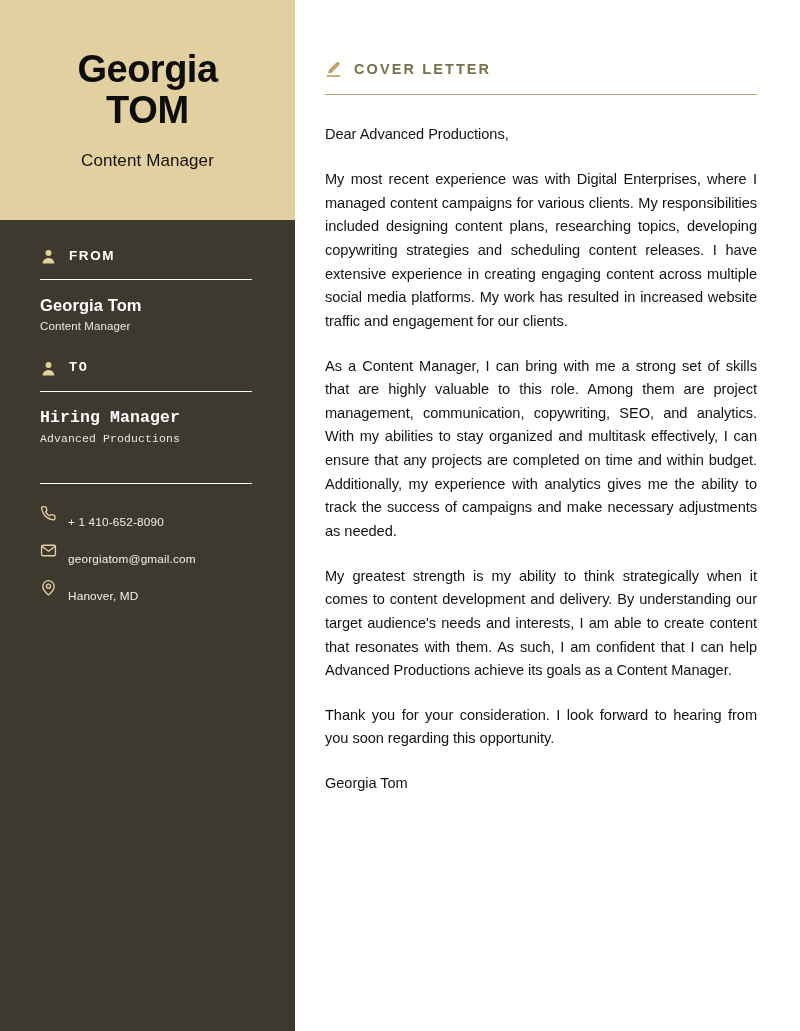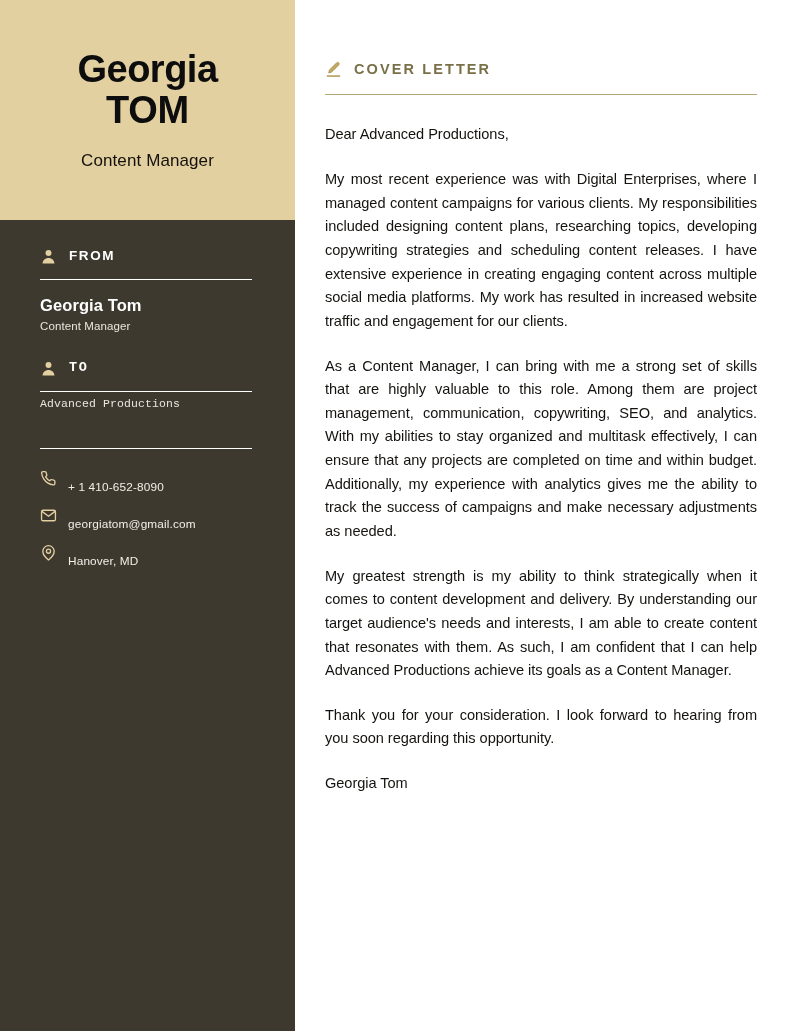--- a/index.html
+++ b/index.html
@@ -196,20 +196,21 @@
         <div class="sec-head">
           <span class="ico">
             <svg class="ico" viewBox="0 0 24 24" fill="#e3d0a0" aria-hidden="true">
               <circle cx="12" cy="7" r="4.2"></circle>
               <path d="M3.6 22c0-4.6 3.8-8 8.4-8s8.4 3.4 8.4 8z"></path>
             </svg>
           </span>
           <span class="sec-title">TO</span>
         </div>
         <div class="sec-rule"></div>
+        <div class="entry-name">Hiring Manager</div>
         <div class="entry-sub">Advanced Productions</div>
       </section>
 
       <section class="sec details-sec">
         <div class="sec-rule"></div>
 
         <div class="contact-list">
 
           <div class="contact-row">
             <span class="ico">

